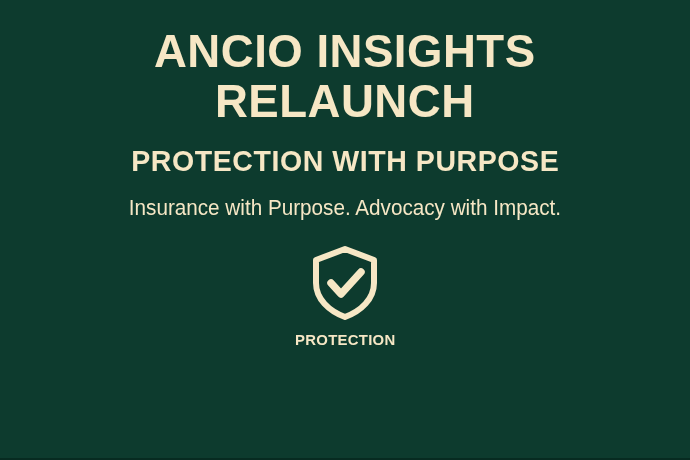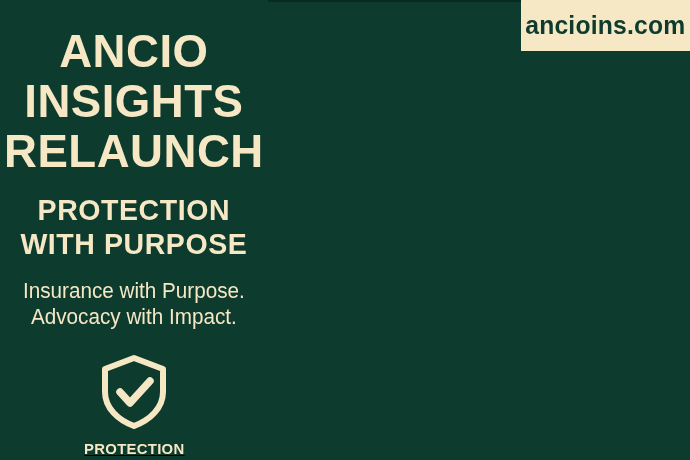--- a/index.html
+++ b/index.html
@@ -12,21 +12,21 @@
     overflow: hidden;
     font-family: "Liberation Sans", sans-serif;
     background: #0d3b2e;
   }
   .banner {
     position: relative;
     width: 690px;
     height: 460px;
     background: #0d3b2e;
     display: flex;
-    flex-direction: row;
+    flex-direction: column;
     box-sizing: border-box;
   }
   .hero {
     flex: 1 1 auto;
     display: flex;
     flex-direction: column;
     align-items: center;
     padding-top: 26px;
     box-sizing: border-box;
   }
@@ -63,21 +63,20 @@
     margin: 17px 0 0 0;
     transform: scaleX(0.94);
   }
   .features {
     margin-top: 22px;
     width: 100%;
     display: flex;
     justify-content: center;
     align-items: flex-start;
     gap: 34px;
-    text-decoration: underline;
   }
   .feature {
     width: 108px;
     display: flex;
     flex-direction: column;
     align-items: center;
   }
   .feature-icon {
     height: 78px;
     display: flex;
@@ -142,17 +141,14 @@
         <div class="feature-label">PROTECTION</div>
       </div>
 
 
 
 
     </div>
   </div>
 
   <div class="footer-rule"></div>
-  <div class="footer">
-    <span class="footer-text">ancioins.com</span>
-  </div>
 
 </div>
 
 </body></html>

